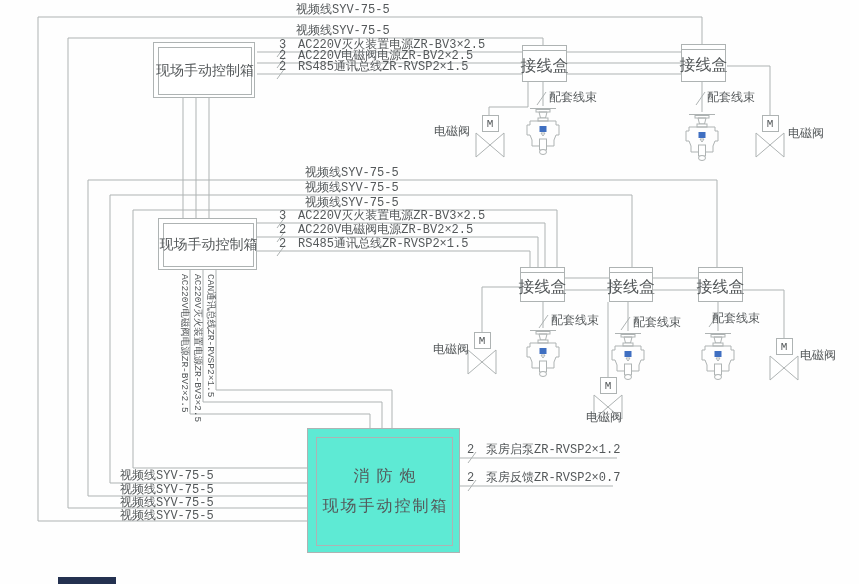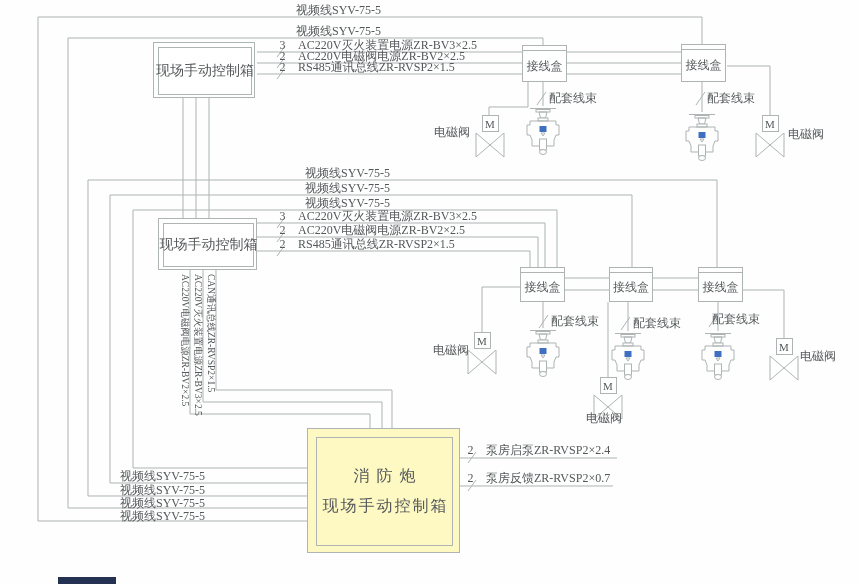--- a/index.html
+++ b/index.html
@@ -4,35 +4,35 @@
 <style>
   :root{
     --line:#aeb3b3;
     --text:#54585a;
     --accent:#3f6fc1;
     --edge:#243150;
   }
   html,body{margin:0;padding:0;background:#fff;}
   .canvas{
     position:relative;width:859px;height:584px;background:#fefefe;overflow:hidden;
-    font-family:Liberation Serif, serif;color:var(--text);
+    font-family:Liberation Mono, monospace;color:var(--text);
   }
   svg.wires{position:absolute;left:0;top:0;z-index:0;}
   svg.wires path{stroke:var(--line);fill:none;stroke-width:1;}
   .sym{stroke:var(--line);fill:#fff;stroke-width:1;}
   .blue{fill:var(--accent);stroke:none;}
   .lbl{position:absolute;font-size:12px;line-height:1.15;white-space:nowrap;z-index:2;}
   .circuit{position:absolute;display:flex;gap:11px;font-size:12px;line-height:1.15;white-space:nowrap;z-index:2;}
   .circuit .num{min-width:9px;text-align:center;}
   .cbox{position:absolute;background:#fff;border:1px solid var(--line);padding:4px;box-sizing:border-box;z-index:1;}
   .cbox-inner{border:1px solid var(--line);width:100%;height:100%;display:flex;align-items:center;justify-content:center;font-size:14px;white-space:nowrap;}
   .jbox{position:absolute;background:#fff;border:1px solid var(--line);box-sizing:border-box;z-index:1;}
   .jband{height:4px;border-bottom:1px solid var(--line);}
-  .jlabel{display:flex;align-items:center;justify-content:center;height:calc(100% - 5px);font-size:12px;white-space:nowrap;}
-  .host{position:absolute;background:#fef9c3;border:1px solid var(--line);padding:8px;box-sizing:border-box;z-index:1;}
+  .jlabel{display:flex;align-items:center;justify-content:center;height:calc(100% - 5px);font-size:16px;white-space:nowrap;}
+  .host{position:absolute;background:#5eead4;border:1px solid var(--line);padding:8px;box-sizing:border-box;z-index:1;}
   .host-inner{border:1px solid var(--line);width:100%;height:100%;display:flex;flex-direction:column;align-items:center;justify-content:center;gap:9px;}
   .host-l1{font-size:16px;letter-spacing:7px;text-indent:7px;}
   .host-l2{font-size:16px;letter-spacing:2px;text-indent:2px;}
   .vlabel{position:absolute;font-size:9.5px;line-height:1;white-space:nowrap;transform:rotate(90deg);transform-origin:top left;z-index:2;}
   .valve{position:absolute;width:34px;display:flex;flex-direction:column;align-items:center;z-index:1;}
   .mbox{width:17px;height:17px;border:1px solid var(--line);background:#fff;display:flex;align-items:center;justify-content:center;font-size:11px;box-sizing:border-box;}
   .edge-frag{position:absolute;left:58px;top:577px;width:58px;height:7px;background:var(--edge);z-index:3;}
 </style>
 </head>
 <body>
@@ -226,21 +226,21 @@
 
   <div class="host" style="left:307px;top:428px;width:153px;height:125px;">
     <div class="host-inner">
       <div class="host-l1">消防炮</div>
       <div class="host-l2">现场手动控制箱</div>
     </div>
   </div>
 
   <div class="circuit" style="left:466px;top:444px;">
     <span class="num">2</span>
-    <span>泵房启泵ZR-RVSP2×2.4</span>
+    <span>泵房启泵ZR-RVSP2×1.2</span>
   </div>
   <div class="circuit" style="left:466px;top:472px;">
     <span class="num">2</span>
     <span>泵房反馈ZR-RVSP2×0.7</span>
   </div>
 
   <div class="lbl" style="left:120px;top:470px;">视频线SYV-75-5</div>
   <div class="lbl" style="left:120px;top:484px;">视频线SYV-75-5</div>
   <div class="lbl" style="left:120px;top:497px;">视频线SYV-75-5</div>
   <div class="lbl" style="left:120px;top:510px;">视频线SYV-75-5</div>

